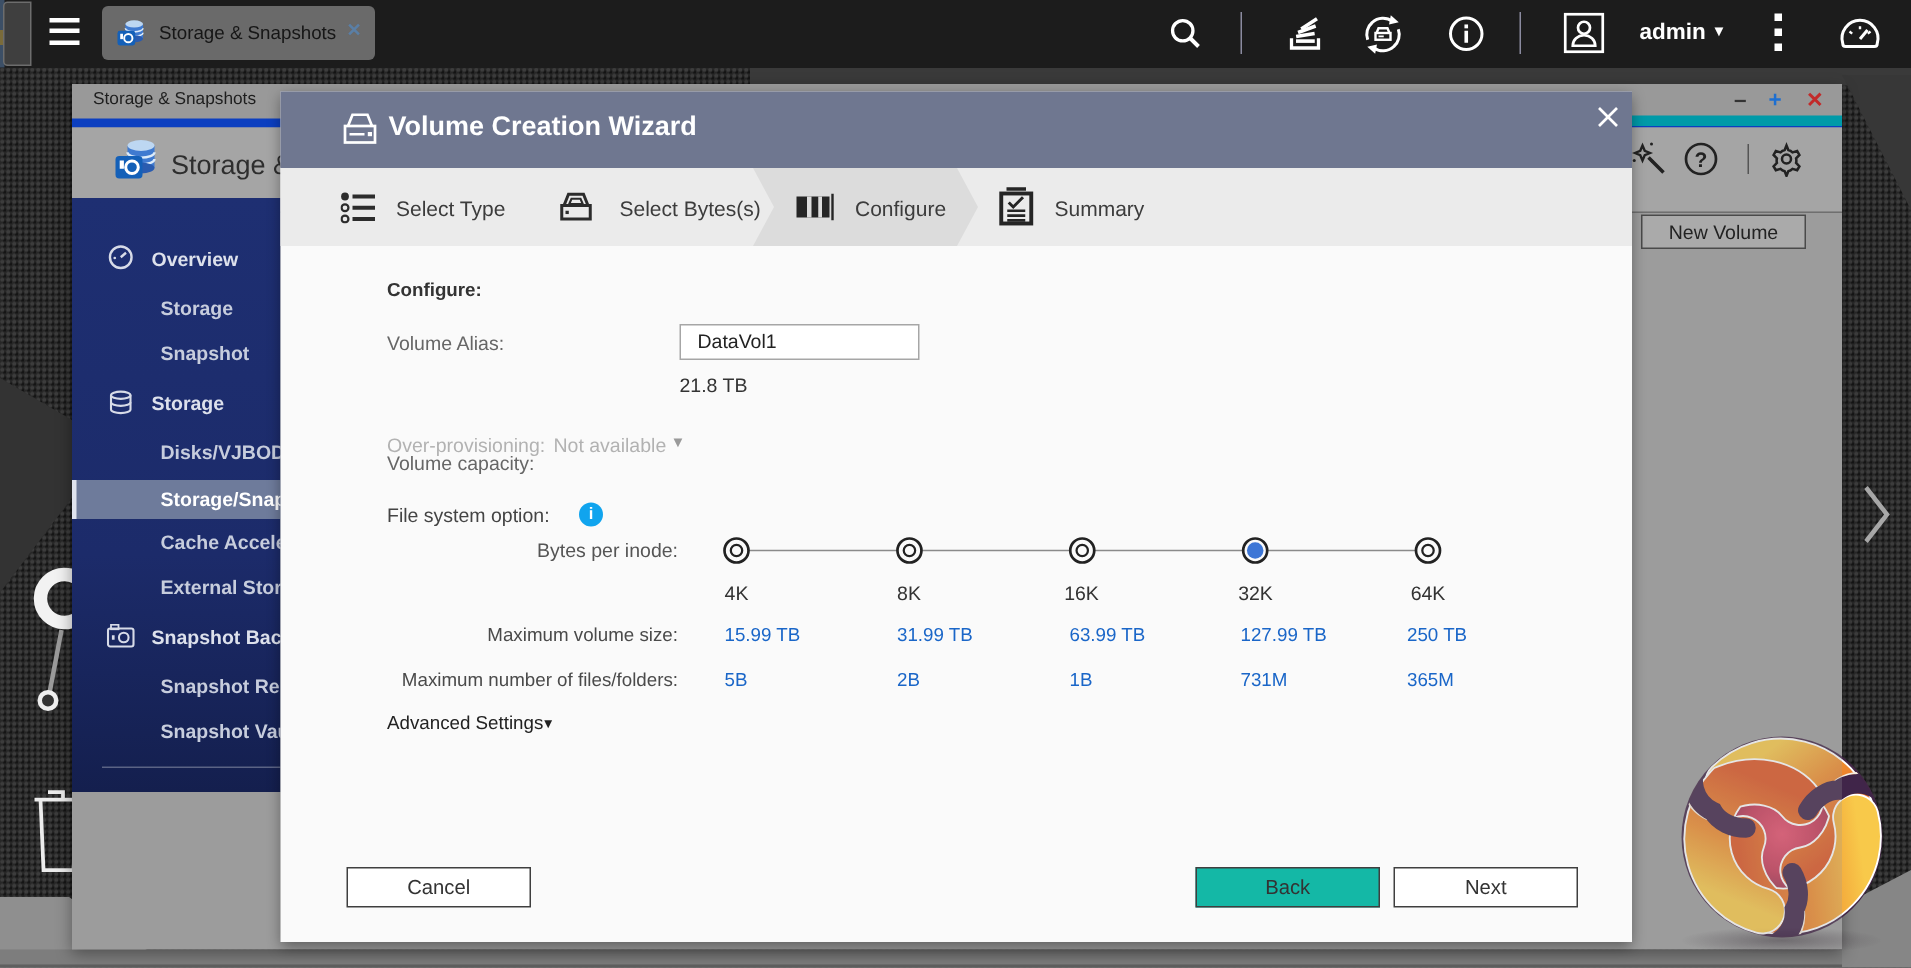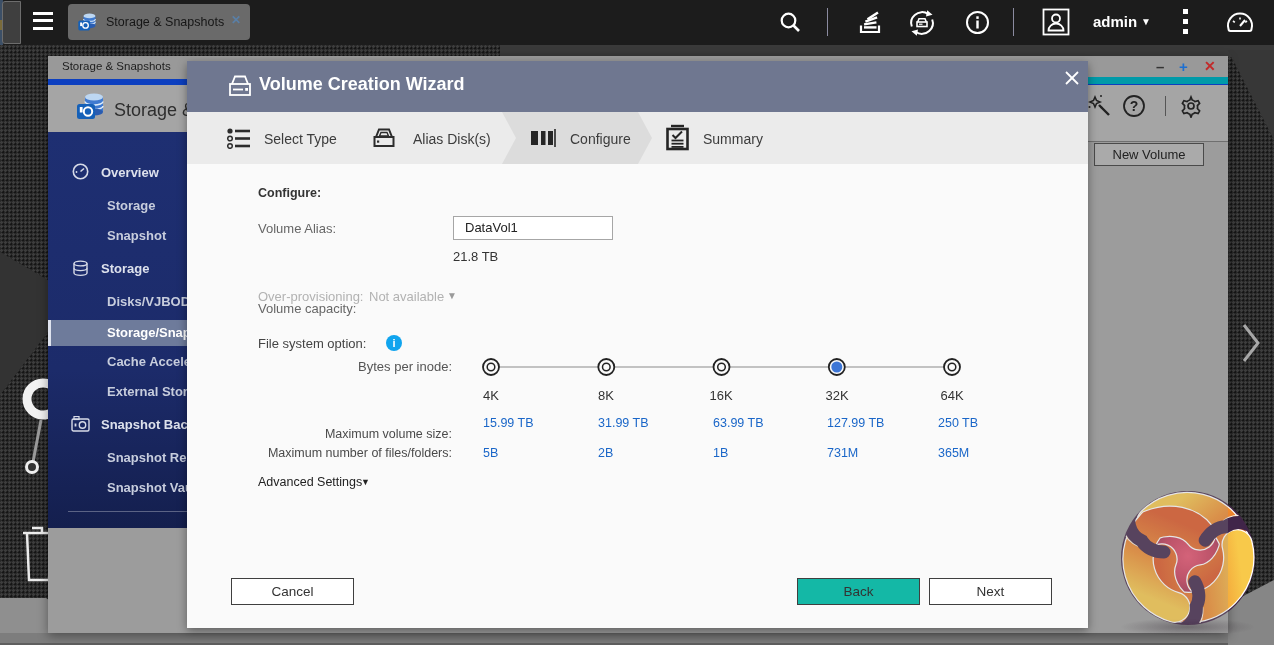--- a/index.html
+++ b/index.html
@@ -224,21 +224,21 @@
       <line x1="8" y1="18" x2="23" y2="18" stroke="#2c2c2c" stroke-width="2.6"></line>
     </svg>
     <div class="abs" style="left:77px;top:70px;font-size:14px;color:#3c3c3c;">Select Type</div>
 
     <svg class="abs" style="left:185px;top:66px;" width="24" height="22" viewBox="0 0 24 22">
       <path d="M4,10 L7,2.5 H17 L20,10" fill="none" stroke="#2c2c2c" stroke-width="2"></path>
       <path d="M7.5,9 L9,5.5 h6 L16.5,9 Z" fill="none" stroke="#2c2c2c" stroke-width="1.4"></path>
       <rect x="2.5" y="10" width="19" height="9" fill="none" stroke="#2c2c2c" stroke-width="2"></rect>
       <rect x="5" y="13.5" width="2.2" height="2.2" fill="#2c2c2c"></rect>
     </svg>
-    <div class="abs" style="left:226px;top:70px;font-size:14px;color:#3c3c3c;">Alias Disk(s)</div>
+    <div class="abs" style="left:226px;top:70px;font-size:14px;color:#3c3c3c;">Select Bytes(s)</div>
 
     <svg class="abs" style="left:343px;top:68px;" width="28" height="18" viewBox="0 0 28 18">
       <rect x="1" y="2" width="22" height="14" fill="#252525"></rect>
       <rect x="8" y="2" width="3" height="14" fill="#dcdcdc"></rect>
       <rect x="15.5" y="2" width="2.5" height="14" fill="#dcdcdc"></rect>
       <line x1="25" y1="0" x2="25" y2="18" stroke="#252525" stroke-width="1.6"></line>
     </svg>
     <div class="abs" style="left:383px;top:70px;font-size:14px;color:#3c3c3c;">Configure</div>
 
     <svg class="abs" style="left:478px;top:63px;" width="25" height="27" viewBox="0 0 25 27">
@@ -284,21 +284,21 @@
       </g>
       <circle cx="359.8" cy="14" r="5.5" fill="#3d76d6" stroke="none"></circle>
     </svg>
 
     <div class="abs" style="left:284px;top:327px;width:40px;text-align:center;font-size:13px;color:#333;">4K</div>
     <div class="abs" style="left:399px;top:327px;width:40px;text-align:center;font-size:13px;color:#333;">8K</div>
     <div class="abs" style="left:514px;top:327px;width:40px;text-align:center;font-size:13px;color:#333;">16K</div>
     <div class="abs" style="left:630px;top:327px;width:40px;text-align:center;font-size:13px;color:#333;">32K</div>
     <div class="abs" style="left:745px;top:327px;width:40px;text-align:center;font-size:13px;color:#333;">64K</div>
 
-    <div class="abs" style="left:100px;top:366px;width:165px;text-align:right;font-size:12.5px;color:#4a4a4a;">Maximum volume size:</div>
+    <div class="abs" style="left:100px;top:355px;width:165px;text-align:right;font-size:12.5px;color:#4a4a4a;">Maximum volume size:</div>
     <div class="abs" style="left:296px;top:355px;font-size:12.5px;color:#1a66c8;">15.99 TB</div>
     <div class="abs" style="left:411px;top:355px;font-size:12.5px;color:#1a66c8;">31.99 TB</div>
     <div class="abs" style="left:526px;top:355px;font-size:12.5px;color:#1a66c8;">63.99 TB</div>
     <div class="abs" style="left:640px;top:355px;font-size:12.5px;color:#1a66c8;">127.99 TB</div>
     <div class="abs" style="left:751px;top:355px;font-size:12.5px;color:#1a66c8;">250 TB</div>
 
     <div class="abs" style="left:0px;top:385px;width:265px;text-align:right;font-size:12.5px;color:#4a4a4a;">Maximum number of files/folders:</div>
     <div class="abs" style="left:296px;top:385px;font-size:12.5px;color:#1a66c8;">5B</div>
     <div class="abs" style="left:411px;top:385px;font-size:12.5px;color:#1a66c8;">2B</div>
     <div class="abs" style="left:526px;top:385px;font-size:12.5px;color:#1a66c8;">1B</div>

